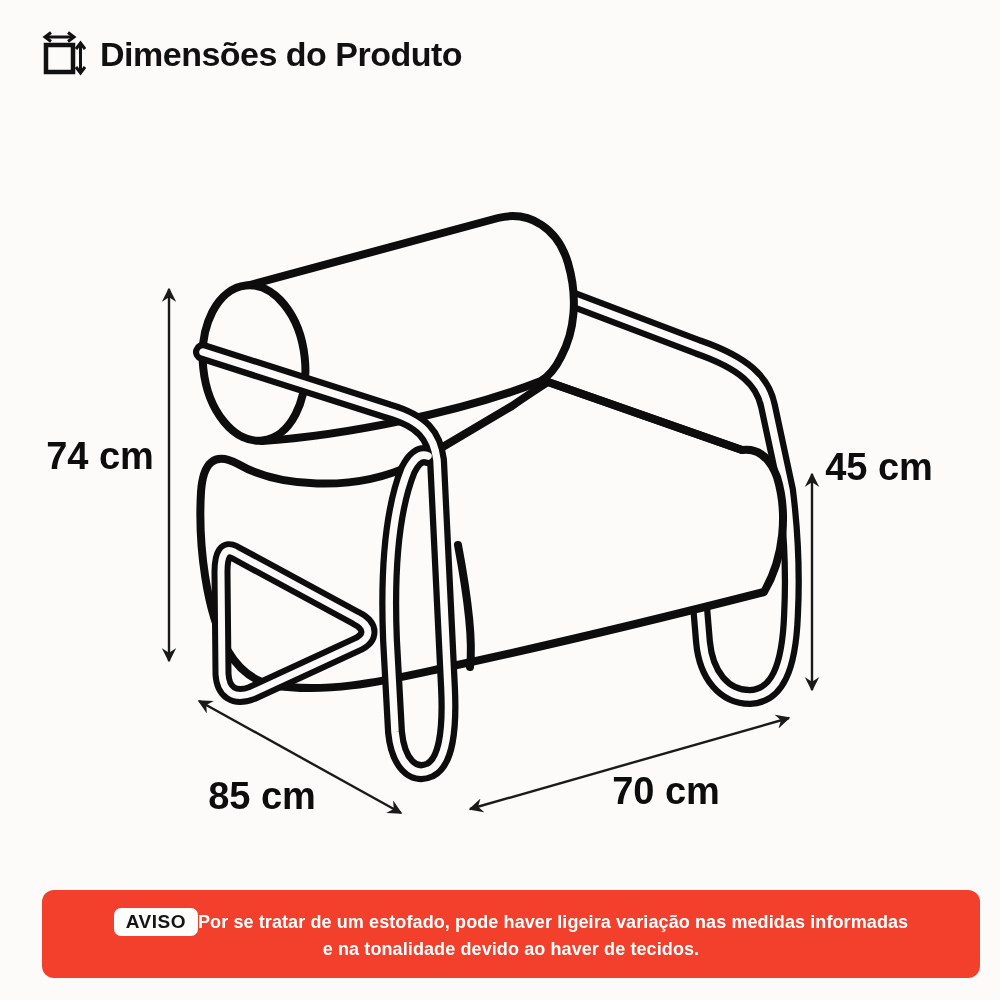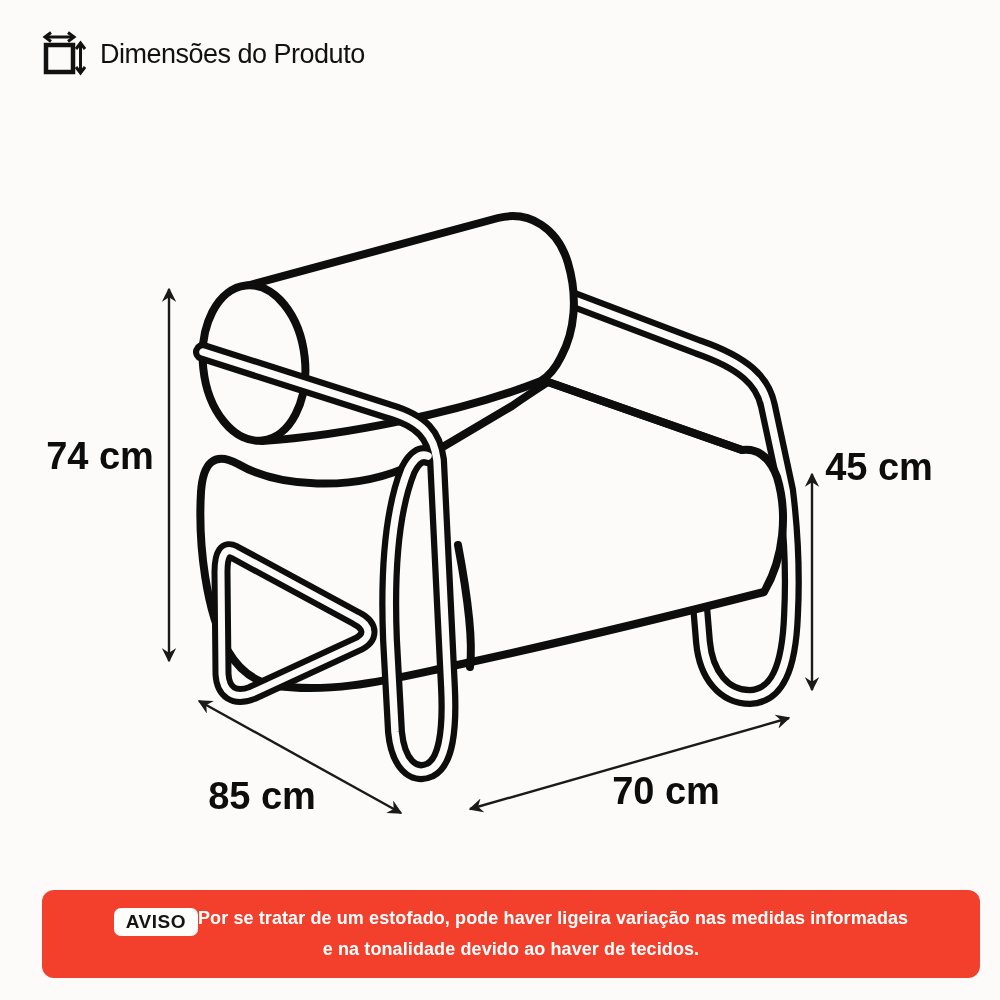--- a/index.html
+++ b/index.html
@@ -19,22 +19,22 @@
     position: absolute;
     left: 42px;
     top: 30px;
     display: flex;
     align-items: center;
     gap: 14px;
   }
   .header .icon-wrap { width: 44px; height: 48px; }
   .header h1 {
     margin: 0;
-    font-size: 27px;
-    font-weight: 400;
+    font-size: 34px;
+    font-weight: 700;
     letter-spacing: -0.5px;
     color: #111111;
     white-space: nowrap;
   }
   
   .drawing {
     position: absolute;
     left: 0; top: 0;
     width: 1000px; height: 1000px;
   }
@@ -56,21 +56,21 @@
     display: flex;
     flex-direction: column;
     align-items: center;
     justify-content: center;
     gap: 3px;
     box-sizing: border-box;
     padding: 0 8px;
   }
   .banner-row {
     display: flex;
-    align-items: flex-start;
+    align-items: center;
     white-space: nowrap;
   }
   .banner-badge {
     background: #FDFDFC;
     color: #141414;
     font-size: 19px;
     font-weight: 700;
     padding: 3px 12px;
     border-radius: 7px;
     letter-spacing: 0.5px;

